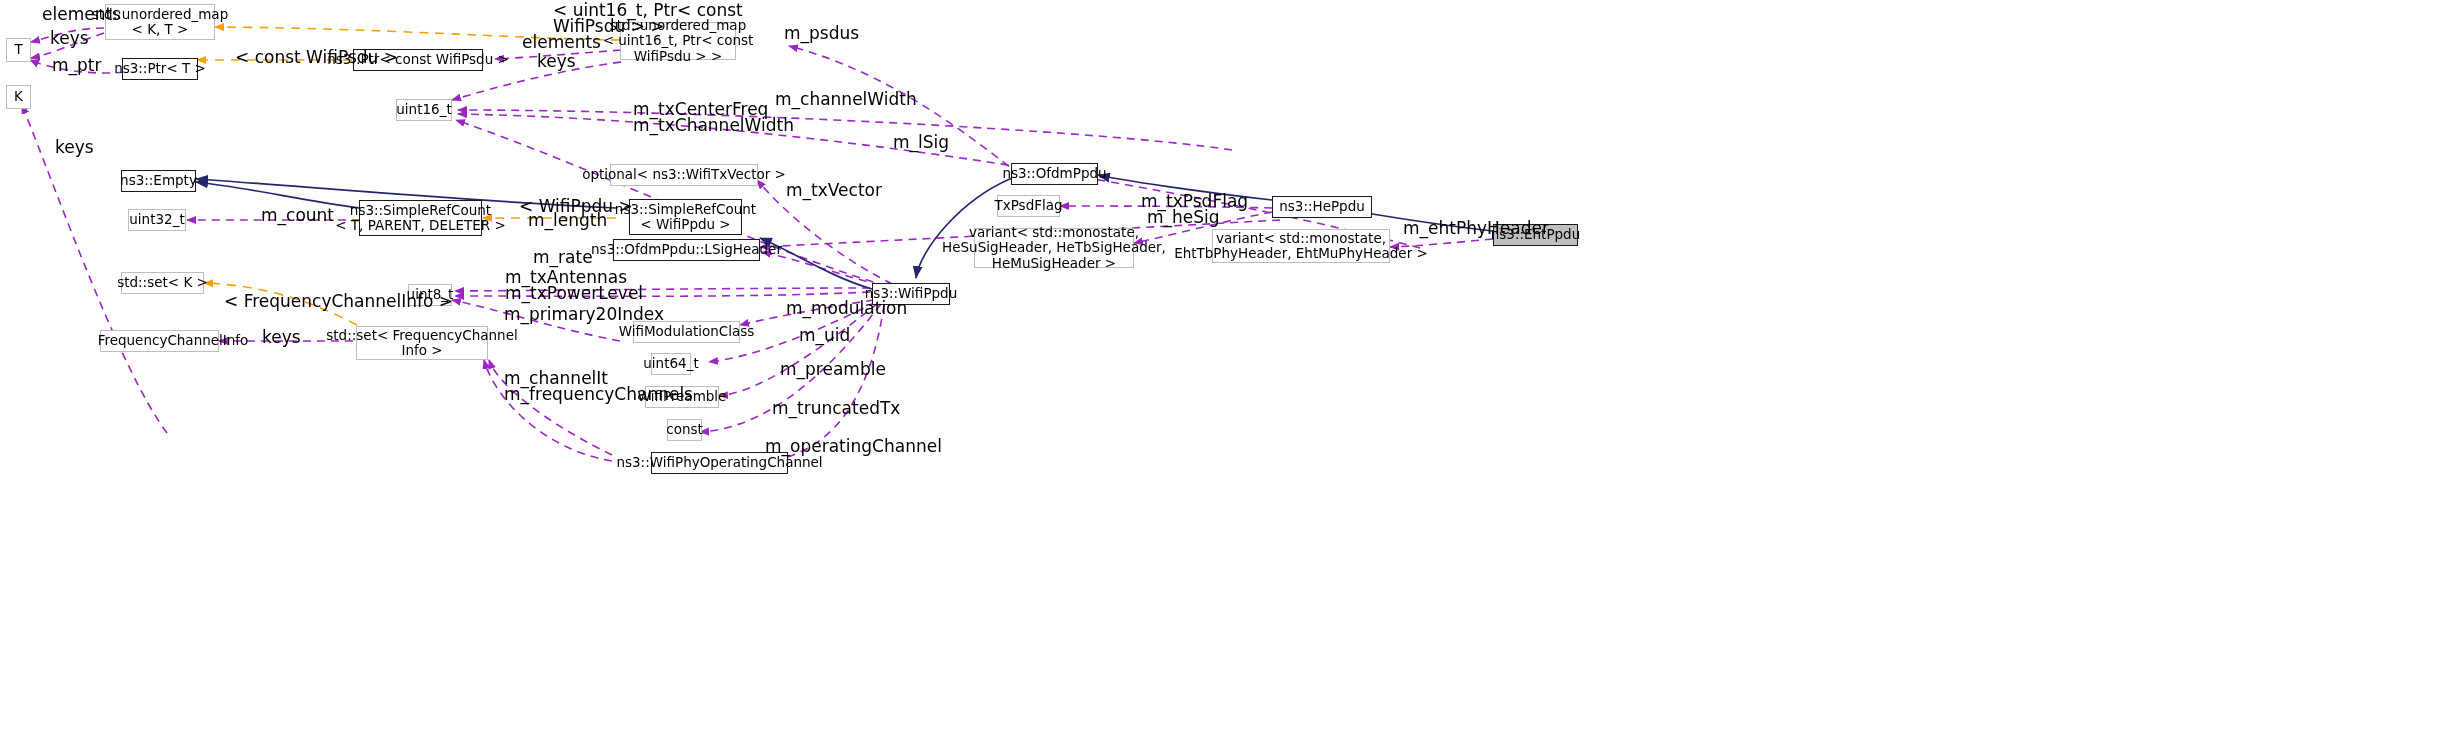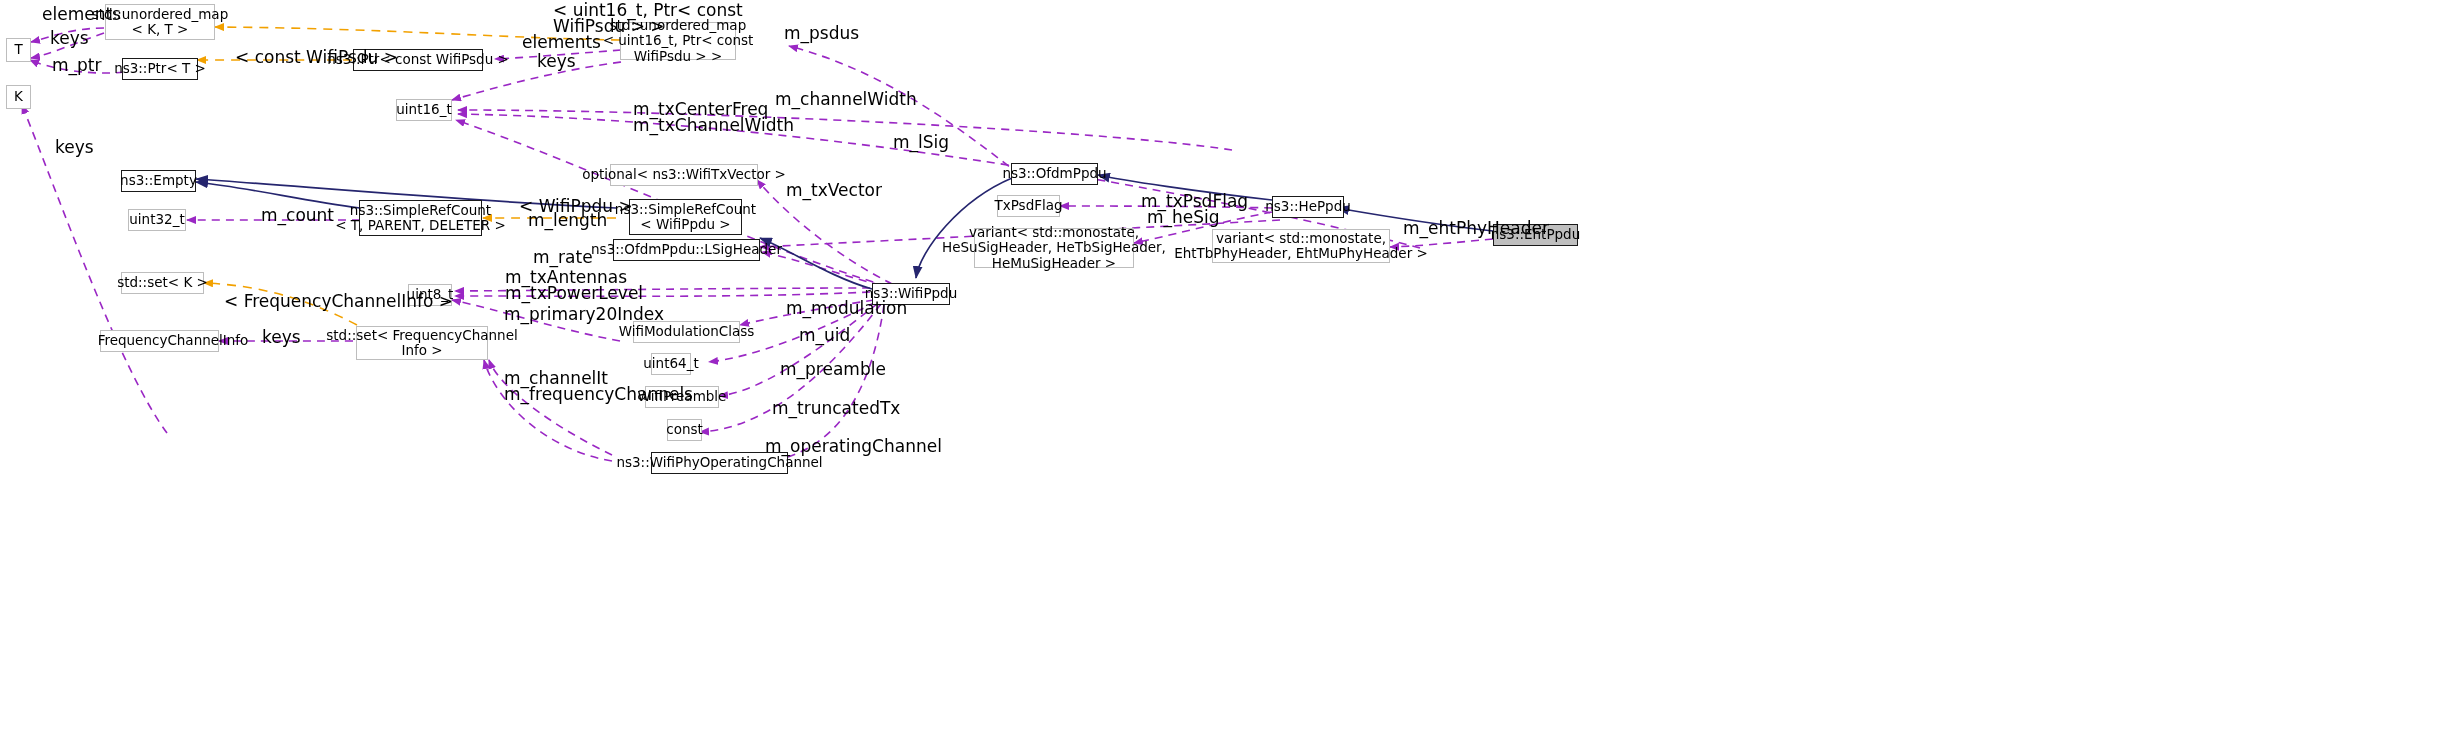--- a/index.html
+++ b/index.html
@@ -197,21 +197,21 @@
   <div class="node thick" style="left:611px;top:452px;width:137px;height:22px;margin-left:40px;">ns3::WifiPhyOperatingChannel</div>
 
   <div class="node thick" style="left:1011px;top:163px;width:87px;height:22px;">ns3::OfdmPpdu</div>
 
   <div class="node thin" style="left:997px;top:195px;width:63px;height:22px;">TxPsdFlag</div>
 
   <div class="node thin" style="left:974px;top:228px;width:160px;height:40px;">variant&lt; std::monostate,
 HeSuSigHeader, HeTbSigHeader,
 HeMuSigHeader &gt;</div>
 
-  <div class="node thick" style="left:1272px;top:196px;width:72px;height:22px;">ns3::HePpdu</div>
+  <div class="node thick" style="left:1272px;top:196px;width:100px;height:22px;">ns3::HePpdu</div>
 
   <div class="node thin" style="left:1212px;top:229px;width:178px;height:34px;">variant&lt; std::monostate,
 EhtTbPhyHeader, EhtMuPhyHeader &gt;</div>
 
   <div class="node current" style="left:1493px;top:224px;width:85px;height:22px;">ns3::EhtPpdu</div>
 
   <div class="elabel" style="left:42px;top:7px;">elements</div>
 
   <div class="elabel" style="left:50px;top:31px;">keys</div>
 

